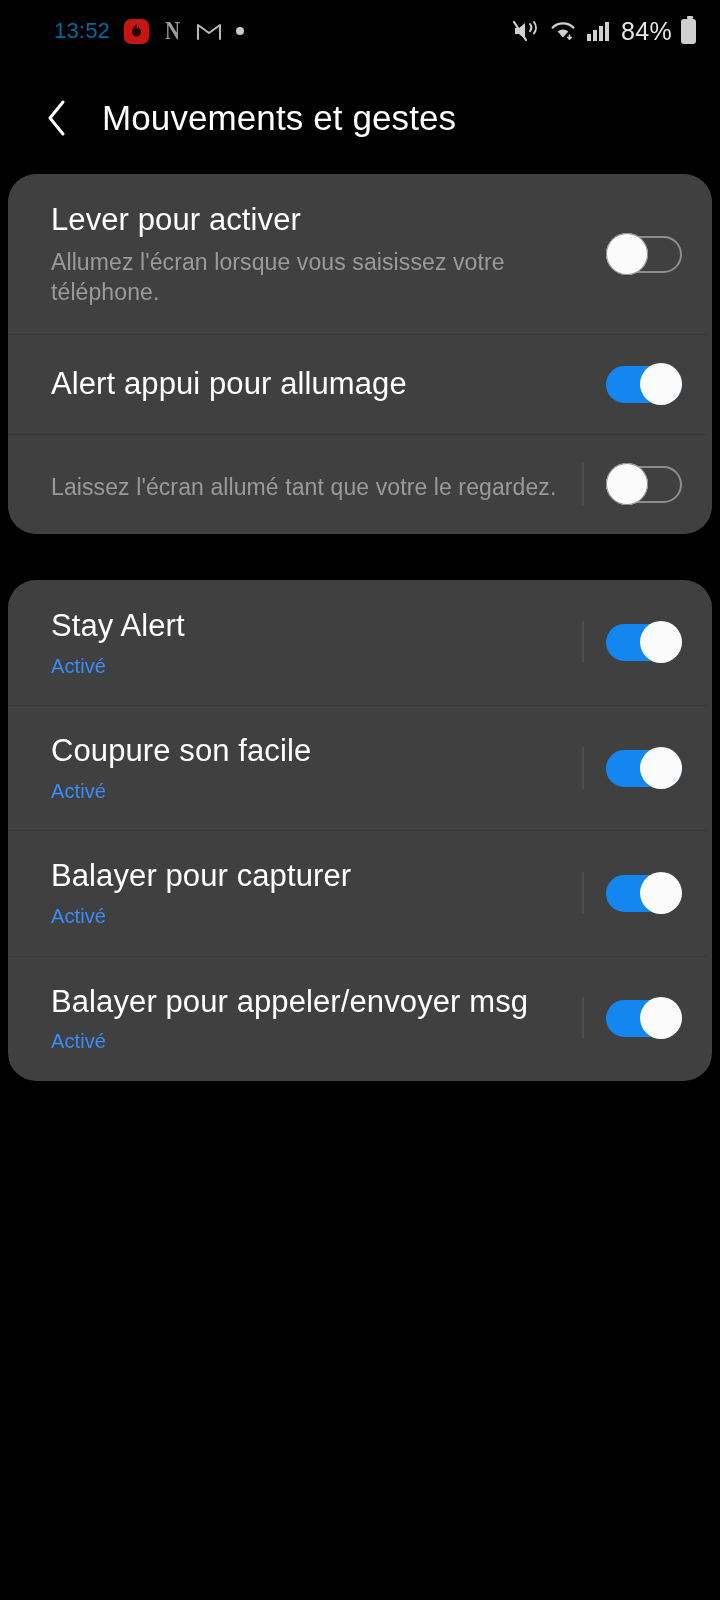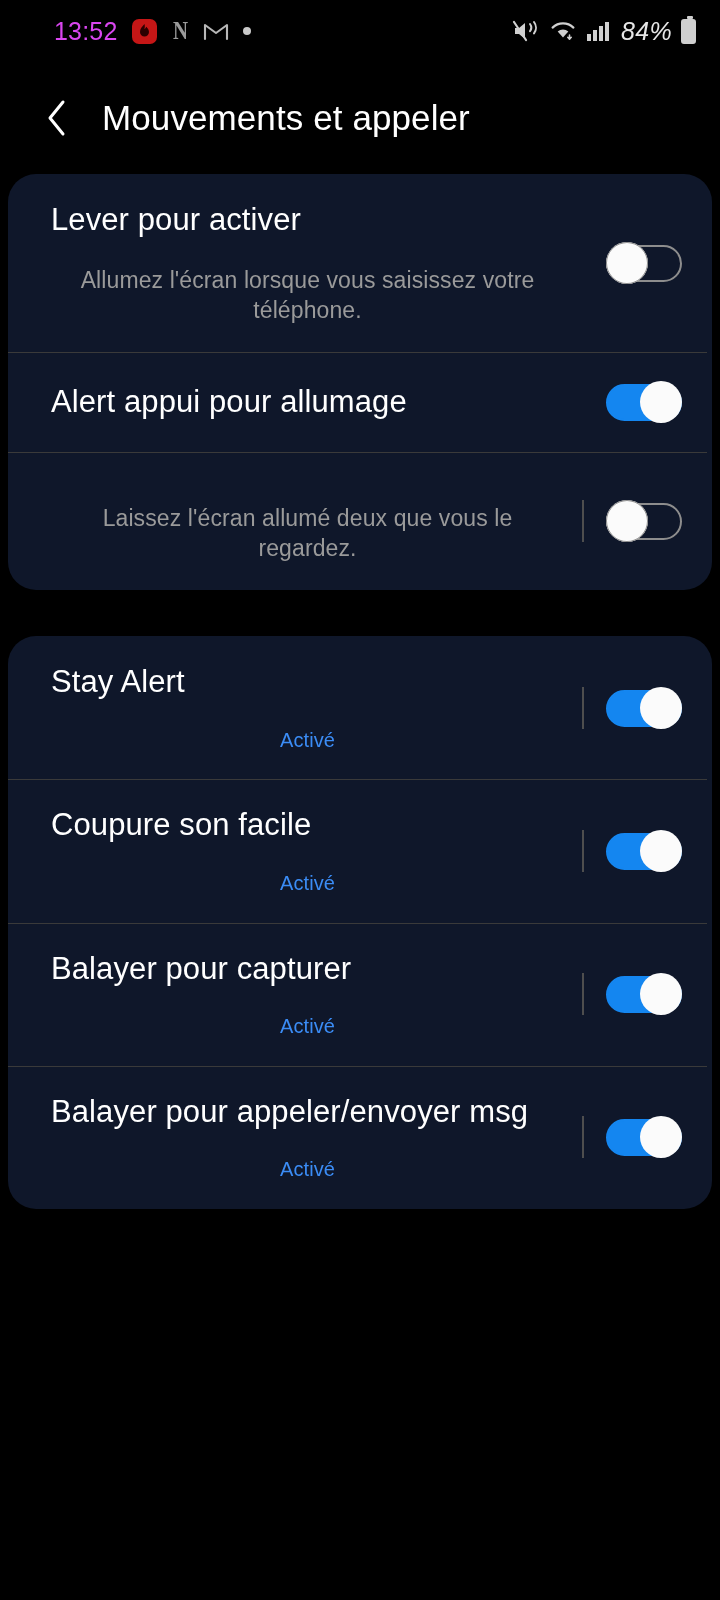--- a/index.html
+++ b/index.html
@@ -13,35 +13,35 @@
   
   .status-bar{
     position:relative;
     height:62px;
     display:flex;
     align-items:center;
     padding:0 24px 0 54px;
     color:#d8d8d8;
   }
   .status-left{ display:flex; align-items:center; gap:14px; }
-  .clock{ font-size:25px; letter-spacing:.2px; color:#d946ef; }
+  .clock{ font-size:22px; letter-spacing:.2px; color:#0369a1; }
   .st-icon{ display:flex; align-items:center; justify-content:center; }
   .app-flame{
     width:25px;height:25px;border-radius:7px;background:#c51616;
     display:flex;align-items:center;justify-content:center;
   }
   .netflix-n{
     font-family:"Liberation Serif", serif;
     font-size:26px;font-weight:700;color:#9a9a9a;line-height:1;
     transform:scaleX(.8);
   }
   .dot-icon{ width:8px;height:8px;border-radius:50%;background:#c9c9c9; }
   .status-right{
     margin-left:auto;
-    display:flex;align-items:center;gap:9px;font-style:italic;
+    display:flex;align-items:center;gap:9px;
   }
   .battery-pct{ font-size:25px;color:#e6e6e6; letter-spacing:.3px;}
   .batt{
     width:15px;height:25px;border:2px solid #cfcfcf;border-radius:3px;
     position:relative;background:#cfcfcf;
   }
   .batt:before{
     content:"";position:absolute;top:-5px;left:3.5px;width:6px;height:3px;
     background:#cfcfcf;border-radius:1px;
   }
@@ -62,21 +62,21 @@
     color:#ffffff;
     font-size:35px;
     font-weight:400;
     letter-spacing:.1px;
     white-space:nowrap;
   }
 
   
   .content{ padding:0 8px; }
   .card{
-    background:#0f172a;
+    background:#404040;
     border-radius:28px;
     overflow:hidden;
     margin-bottom:46px;
   }
   .row{
     position:relative;
     display:flex;
     align-items:center;
     padding:26px 30px 26px 43px;
     min-height:100px;
@@ -90,26 +90,25 @@
   }
   .row-text{ flex:1; padding-right:18px; min-width:0; }
   .row-title{
     color:#ffffff;
     font-size:31px;
     font-weight:400;
     line-height:1.28;
     letter-spacing:.1px;
   }
   .row-sub{
-    margin-top:25px;
+    margin-top:7px;
     font-size:23px;
     line-height:1.33;
     color:#9a9a9a;
     letter-spacing:.1px;
-    text-align:center;
   }
   .row-sub.accent{ color:#3b8cf5; font-size:20px; }
 
   
   .vsep{
     width:2px;
     height:42px;
     background:#4e4e4e;
     margin-right:22px;
     flex:0 0 auto;
@@ -199,21 +198,21 @@
     <span class="batt"></span>
   </div>
 </div>
 
 <div class="app-bar">
   <div class="back-btn">
     <svg width="26" height="44" viewBox="0 0 26 44" aria-hidden="true">
       <path d="M19 6L6 22l13 16" fill="none" stroke="#ffffff" stroke-width="3" stroke-linecap="round" stroke-linejoin="round"></path>
     </svg>
   </div>
-  <div class="page-title">Mouvements et appeler</div>
+  <div class="page-title">Mouvements et gestes</div>
 </div>
 
 <div class="content">
 
   <div class="card">
 
     <div class="row">
       <div class="row-text">
         <div class="row-title">Lever pour activer</div>
         <div class="row-sub">Allumez l'écran lorsque vous saisissez votre téléphone.</div>
@@ -231,21 +230,21 @@
       </div>
       <div class="vsep hidden"></div>
       <div class="switch on">
         <div class="track"></div>
         <div class="knob"></div>
       </div>
     </div>
 
     <div class="row">
       <div class="row-text">
-        <div class="row-sub">Laissez l'écran allumé deux que vous le regardez.</div>
+        <div class="row-sub">Laissez l'écran allumé tant que votre le regardez.</div>
       </div>
       <div class="vsep"></div>
       <div class="switch off">
         <div class="track"></div>
         <div class="knob"></div>
       </div>
     </div>
 
   </div>
 

